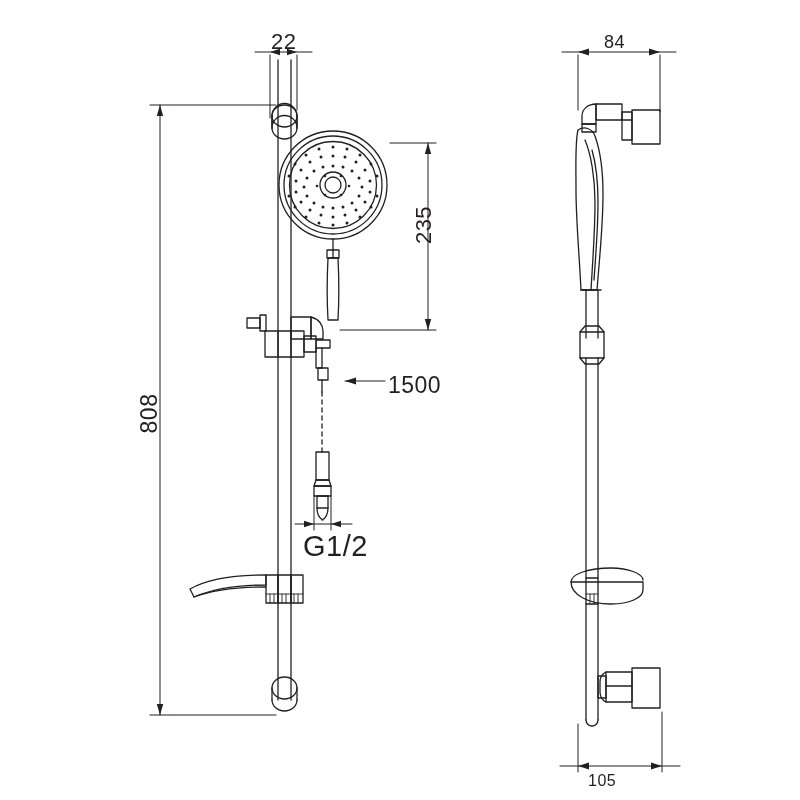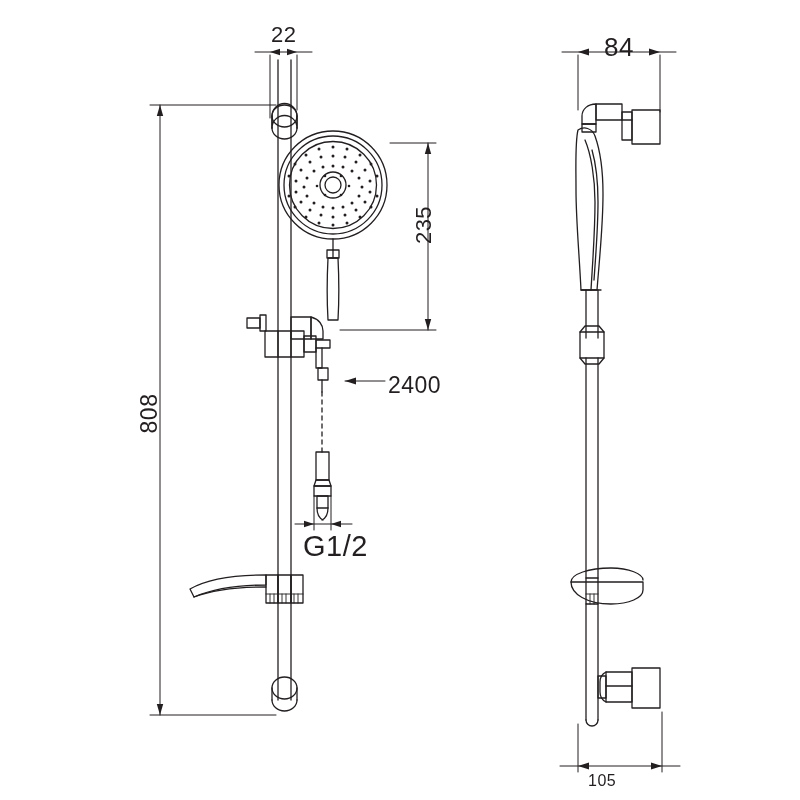--- a/index.html
+++ b/index.html
@@ -303,27 +303,27 @@
         <line x1="578" y1="724" x2="578" y2="772"></line>
         <line x1="662" y1="712" x2="662" y2="772"></line>
         <line x1="560" y1="766" x2="680" y2="766"></line>
         <path d="M578 766 l11 -3.4 v6.8 z" fill="#231f20" stroke="none"></path>
         <path d="M662 766 l-11 -3.4 v6.8 z" fill="#231f20" stroke="none"></path>
       </g>
 
     </g>
   </svg>
 
-  <div class="dim-label" style="left:271px; top:22px; font-size:22px;">22</div>
-
-  <div class="dim-label" style="left:604px; top:32px; font-size:26px;">84</div>
+  <div class="dim-label" style="left:271px; top:29px; font-size:22px;">22</div>
+
+  <div class="dim-label" style="left:604px; top:32px; font-size:18px;">84</div>
 
   <div class="dim-label vert" style="left:405px; top:212px; font-size:22px; transform:rotate(-90deg);">235</div>
 
-  <div class="dim-label" style="left:388px; top:372px; font-size:23px;">2400</div>
+  <div class="dim-label" style="left:388px; top:372px; font-size:23px;">1500</div>
 
   <div class="dim-label vert" style="left:130px; top:400px; font-size:23px; transform:rotate(-90deg);">808</div>
 
   <div class="dim-label" style="left:303px; top:530px; font-size:29px;">G1/2</div>
 
   <div class="dim-label" style="left:588px; top:772px; font-size:16px;">105</div>
 
 </div>
 
 </body></html>

